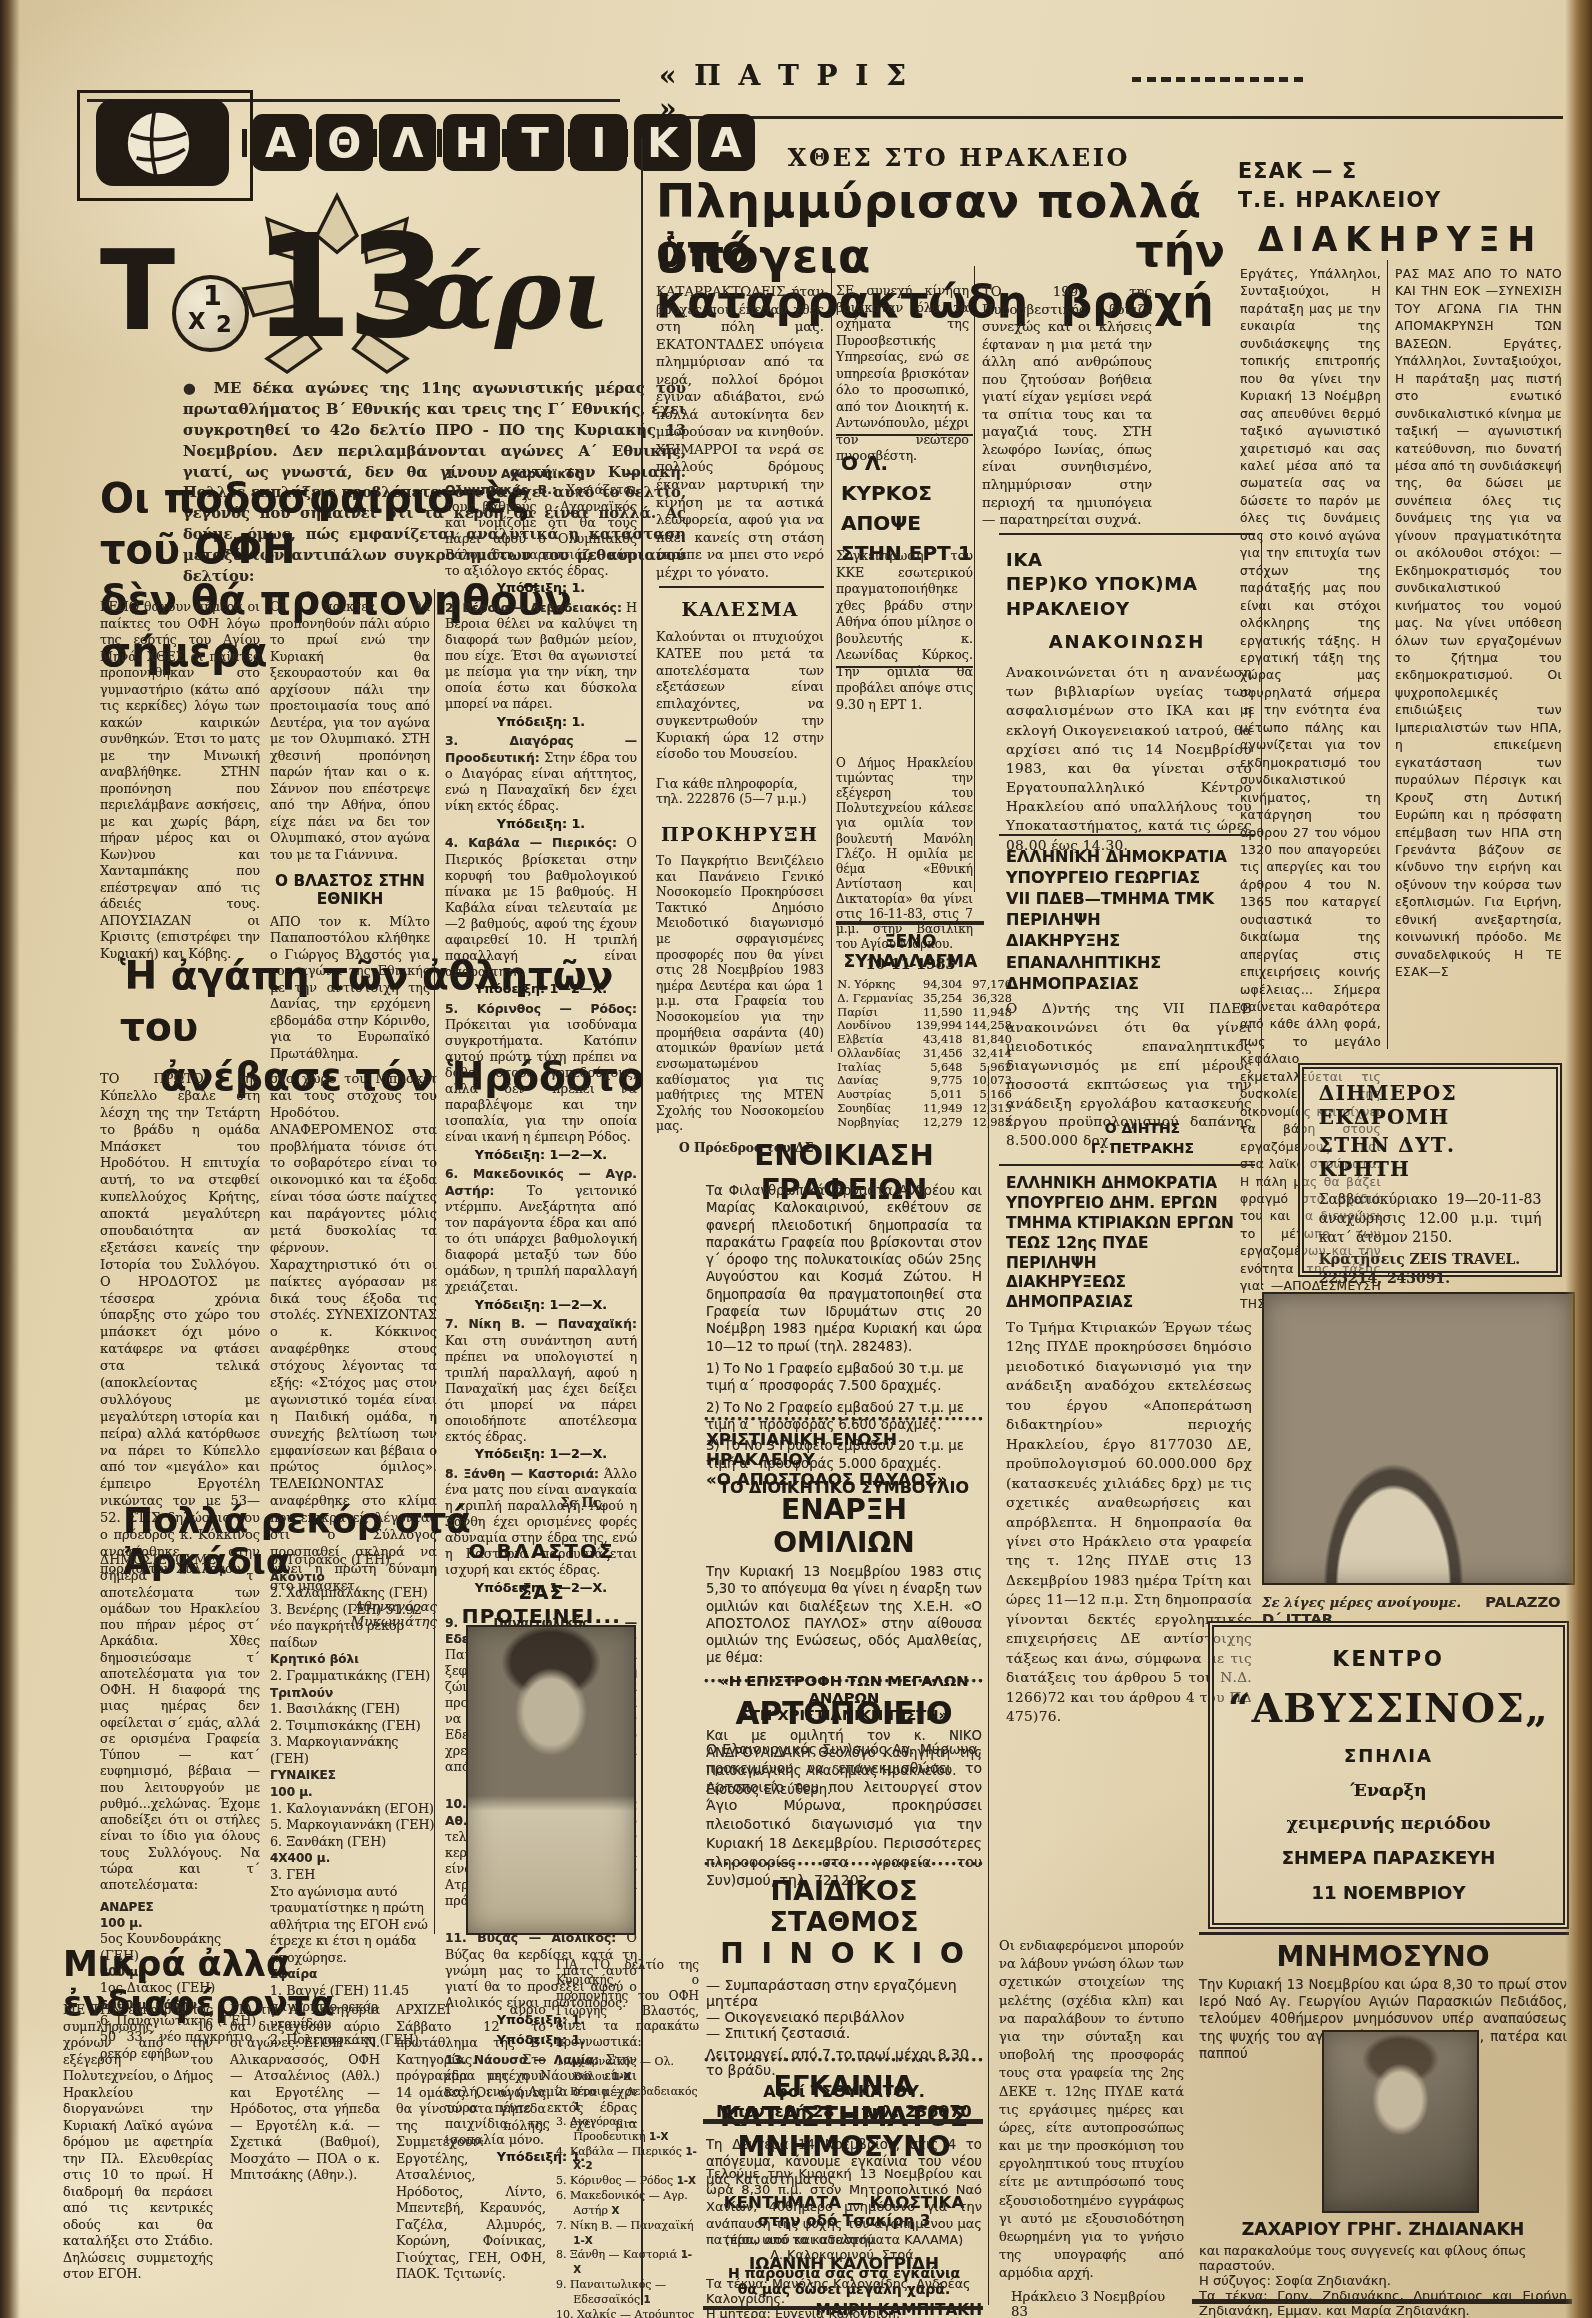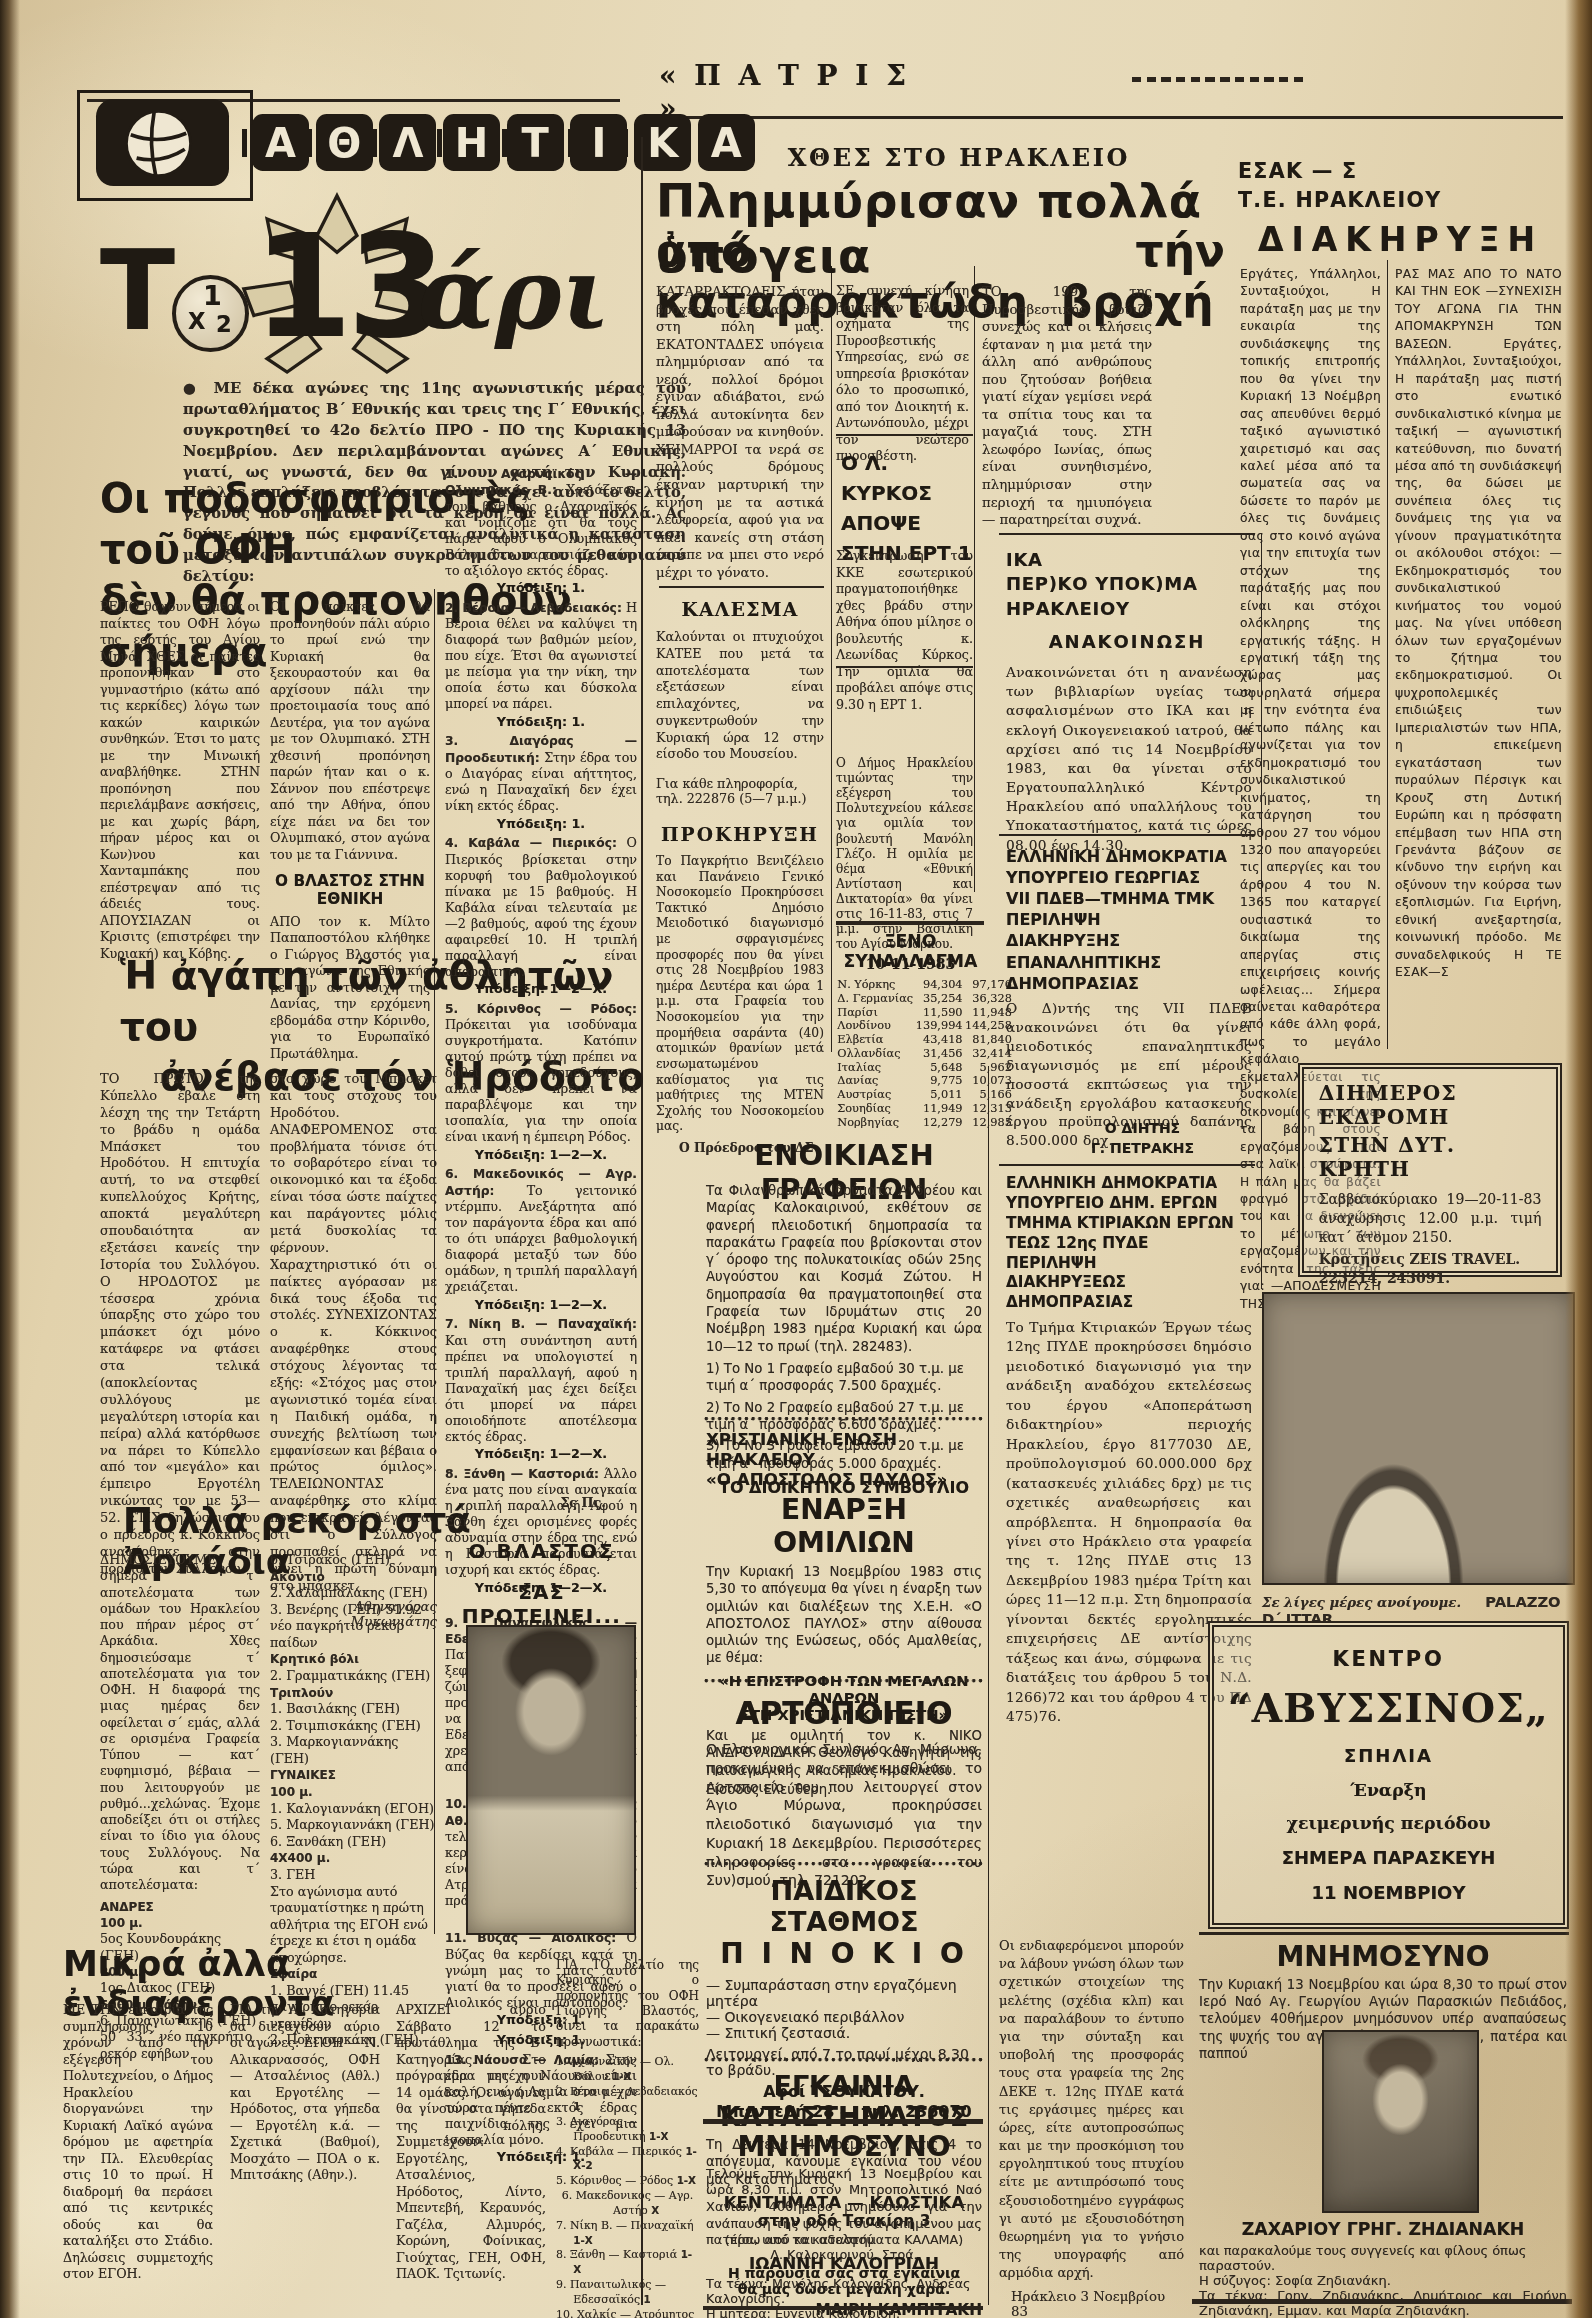--- a/index.html
+++ b/index.html
@@ -258,21 +258,21 @@
      background-image:radial-gradient(60px 73px at 50% 28%, #bdb29a 0 45%, rgba(0,0,0,0) 60%),radial-gradient(80px 60px at 50% 12%, #3c342a 0 50%, rgba(0,0,0,0) 62%),linear-gradient(180deg,#7d7463 0 55%, #cfc5ab 60%, #b7ab8e);"></div>
   <div class="abs" style="left:556px;top:1958px;width:143px;">
     <div class="j ink" style="font-size:12px;line-height:1.28;margin-bottom:5.3px;">ΓΙΑ ΤΟ δελτίο της Κυριακής, ο προπονητής του ΟΦΗ Γιώργης Βλαστός, δίνει τα παρακάτω προγνωστικά:</div>
     <div>
 
     <div class="ink hang" style="font-size:11px;line-height:1.35;"><span>1. Αχαρναϊκός — Ολ. Βόλου</span> <span class="b sans" style="font-size:10.3px;">1-Χ</span></div>
         <div class="ink hang" style="font-size:11px;line-height:1.35;"><span>2. Βέροια — Λεβαδειακός</span> <span class="b sans" style="font-size:10.3px;">1</span></div>
         <div class="ink hang" style="font-size:11px;line-height:1.35;"><span>3. Διαγόρας — Προοδευτική</span> <span class="b sans" style="font-size:10.3px;">1-Χ</span></div>
         <div class="ink hang" style="font-size:11px;line-height:1.35;"><span>4. Καβάλα — Πιερικός</span> <span class="b sans" style="font-size:10.3px;">1-Χ-2</span></div>
         <div class="ink hang" style="font-size:11px;line-height:1.35;"><span>5. Κόρινθος — Ρόδος</span> <span class="b sans" style="font-size:10.3px;">1-Χ</span></div>
-        <div class="ink hang" style="font-size:11px;line-height:1.35;text-align:center;"><span>6. Μακεδονικός — Αγρ. Αστήρ</span> <span class="b sans" style="font-size:10.3px;">Χ</span></div>
+        <div class="ink hang" style="font-size:11px;line-height:1.35;"><span>6. Μακεδονικός — Αγρ. Αστήρ</span> <span class="b sans" style="font-size:10.3px;">Χ</span></div>
         <div class="ink hang" style="font-size:11px;line-height:1.35;"><span>7. Νίκη Β. — Παναχαϊκή</span> <span class="b sans" style="font-size:10.3px;">1-Χ</span></div>
         <div class="ink hang" style="font-size:11px;line-height:1.35;"><span>8. Ξάνθη — Καστοριά</span> <span class="b sans" style="font-size:10.3px;">1-Χ</span></div>
         <div class="ink hang" style="font-size:11px;line-height:1.35;"><span>9. Παναιτωλικός — Εδεσσαϊκός</span> <span class="b sans" style="font-size:10.3px;">1</span></div>
         <div class="ink hang" style="font-size:11px;line-height:1.35;"><span>10. Χαλκίς — Ατρόμητος Αθ.</span> </div>
       </div>
   </div>
 
   <div class="abs c ser b ink2" style="left:706px;top:143px;width:506px;font-size:24px;letter-spacing:2.7px;">ΧΘΕΣ ΣΤΟ ΗΡΑΚΛΕΙΟ</div>
   <div class="abs sans b ink2" style="left:656px;top:173px;width:573px;font-size:47px;letter-spacing:0.7px;">Πλημμύρισαν πολλά ὑπόγεια</div>
   <div class="abs sans b ink2 j" style="left:656px;top:225px;width:569px;font-size:44px;word-spacing:17.3px;">ἀπό τήν καταρρακτώδη βροχή</div>

